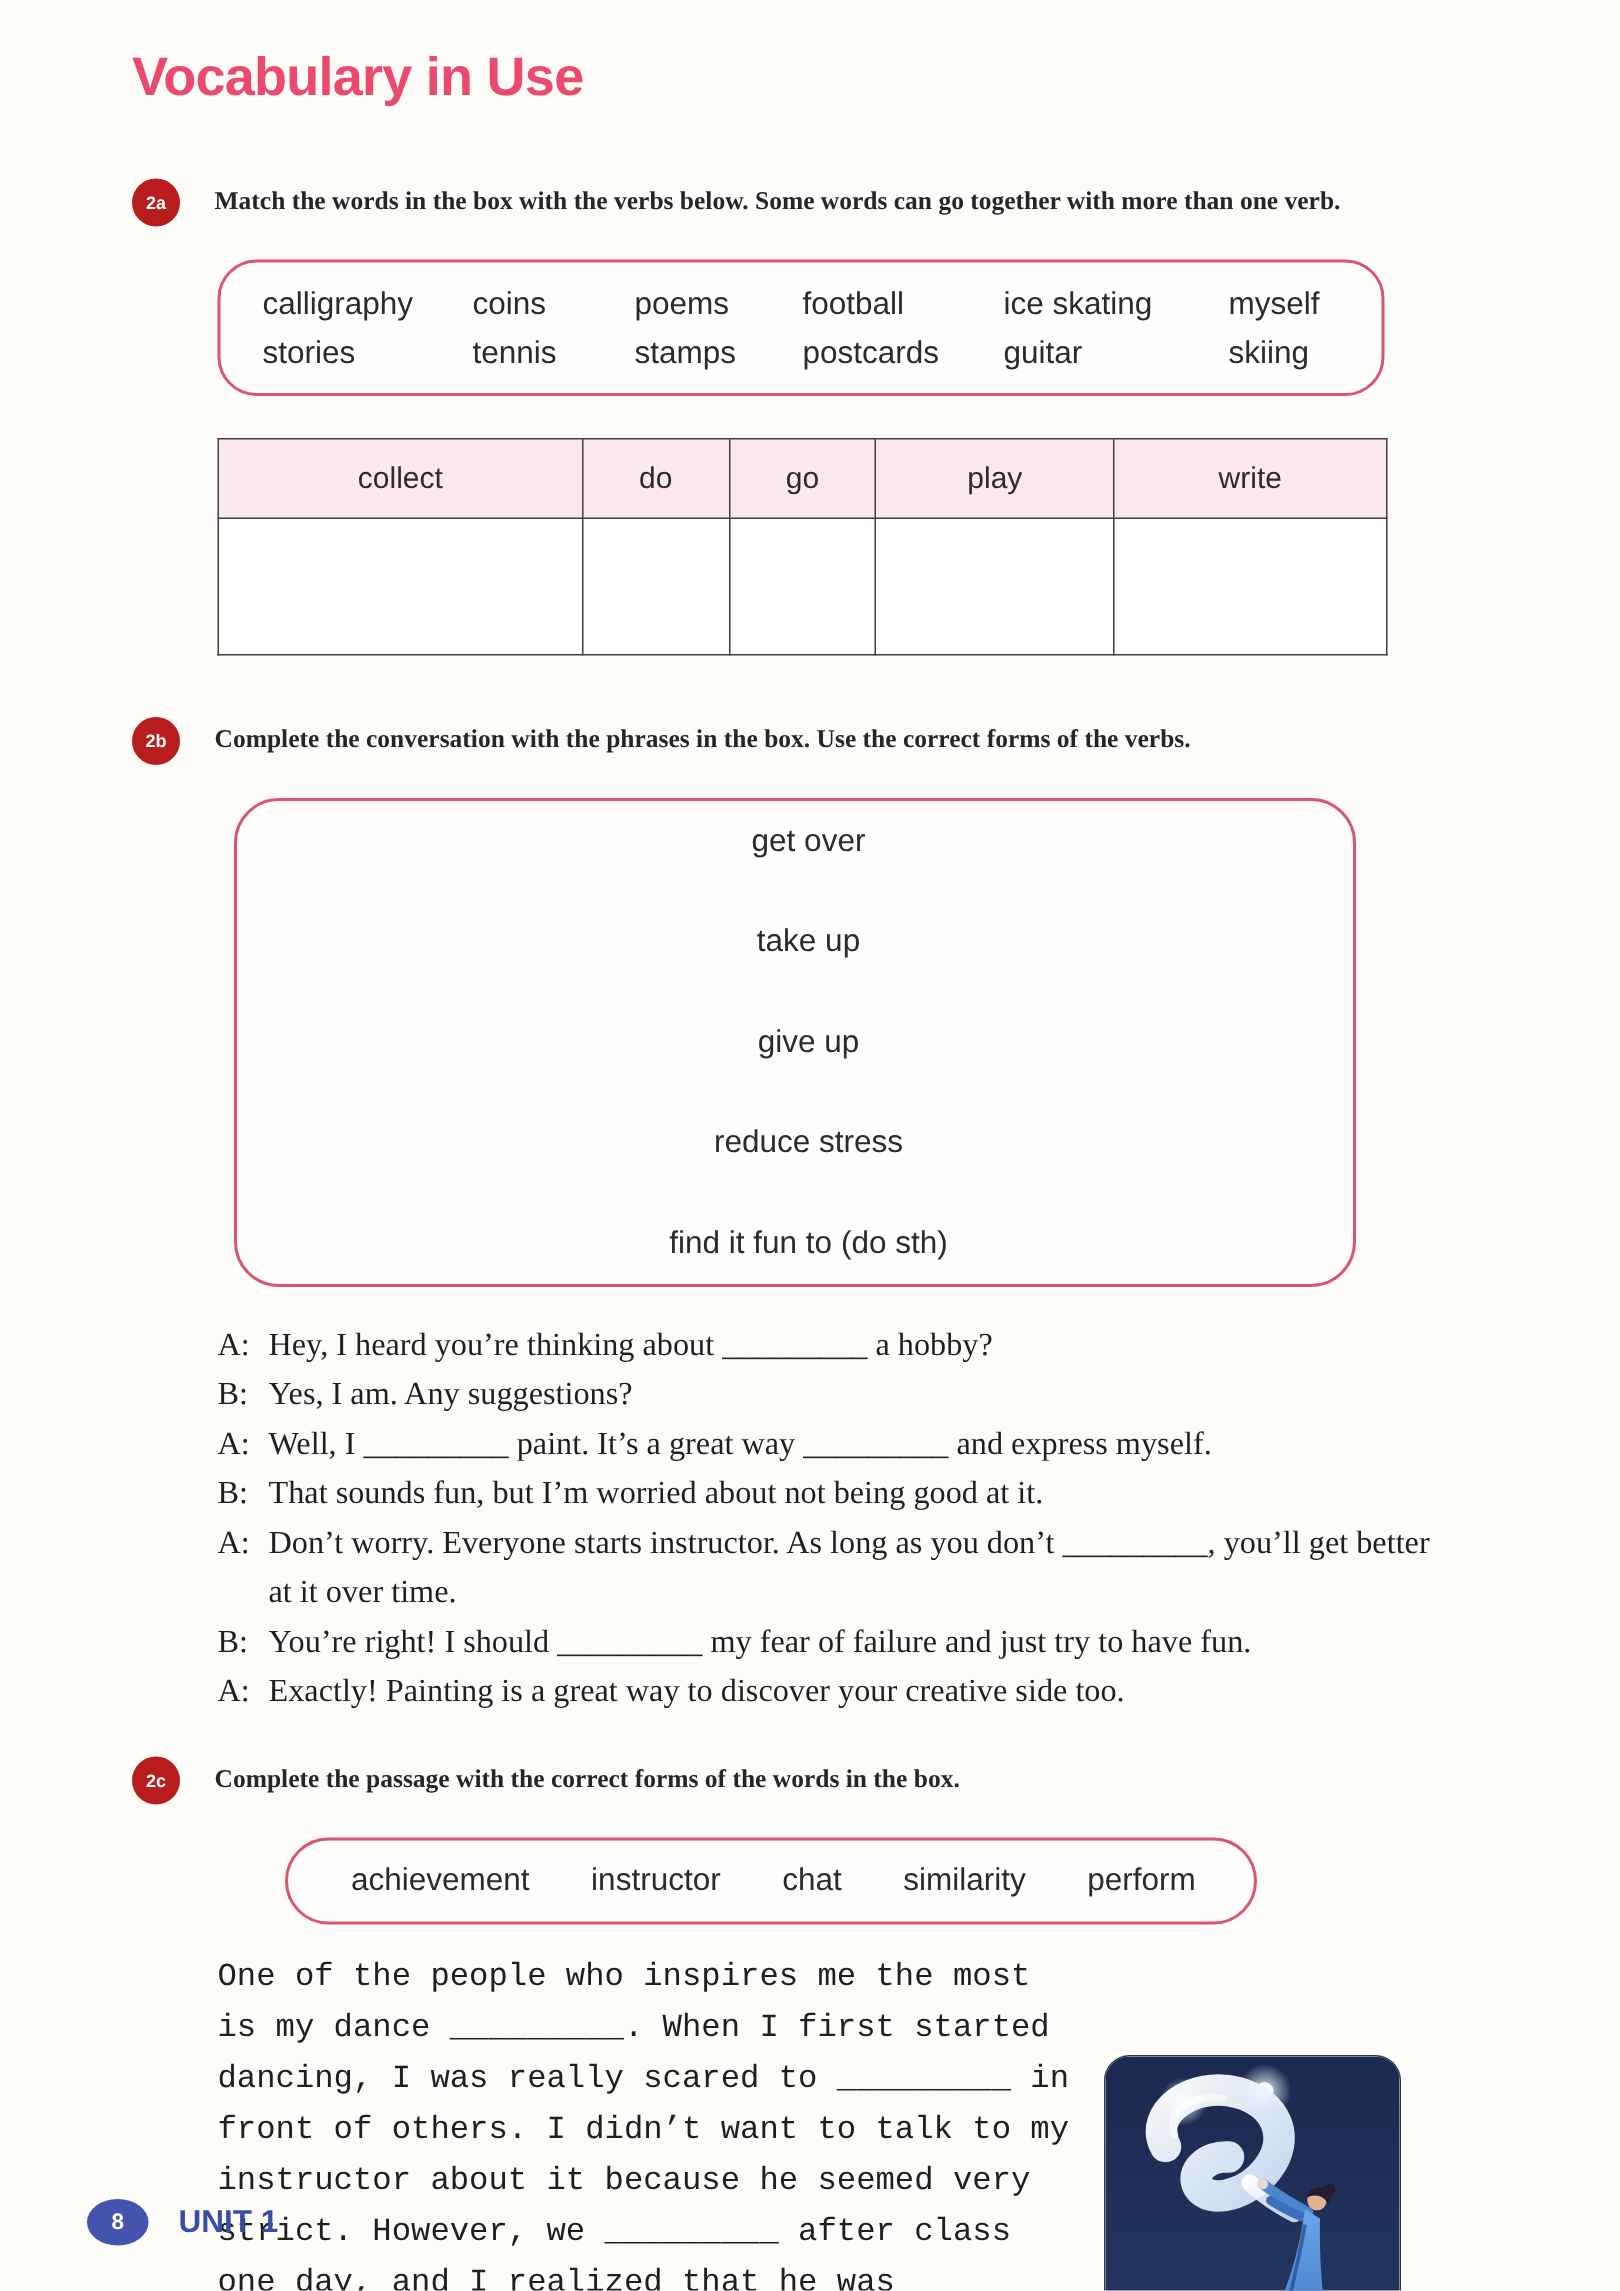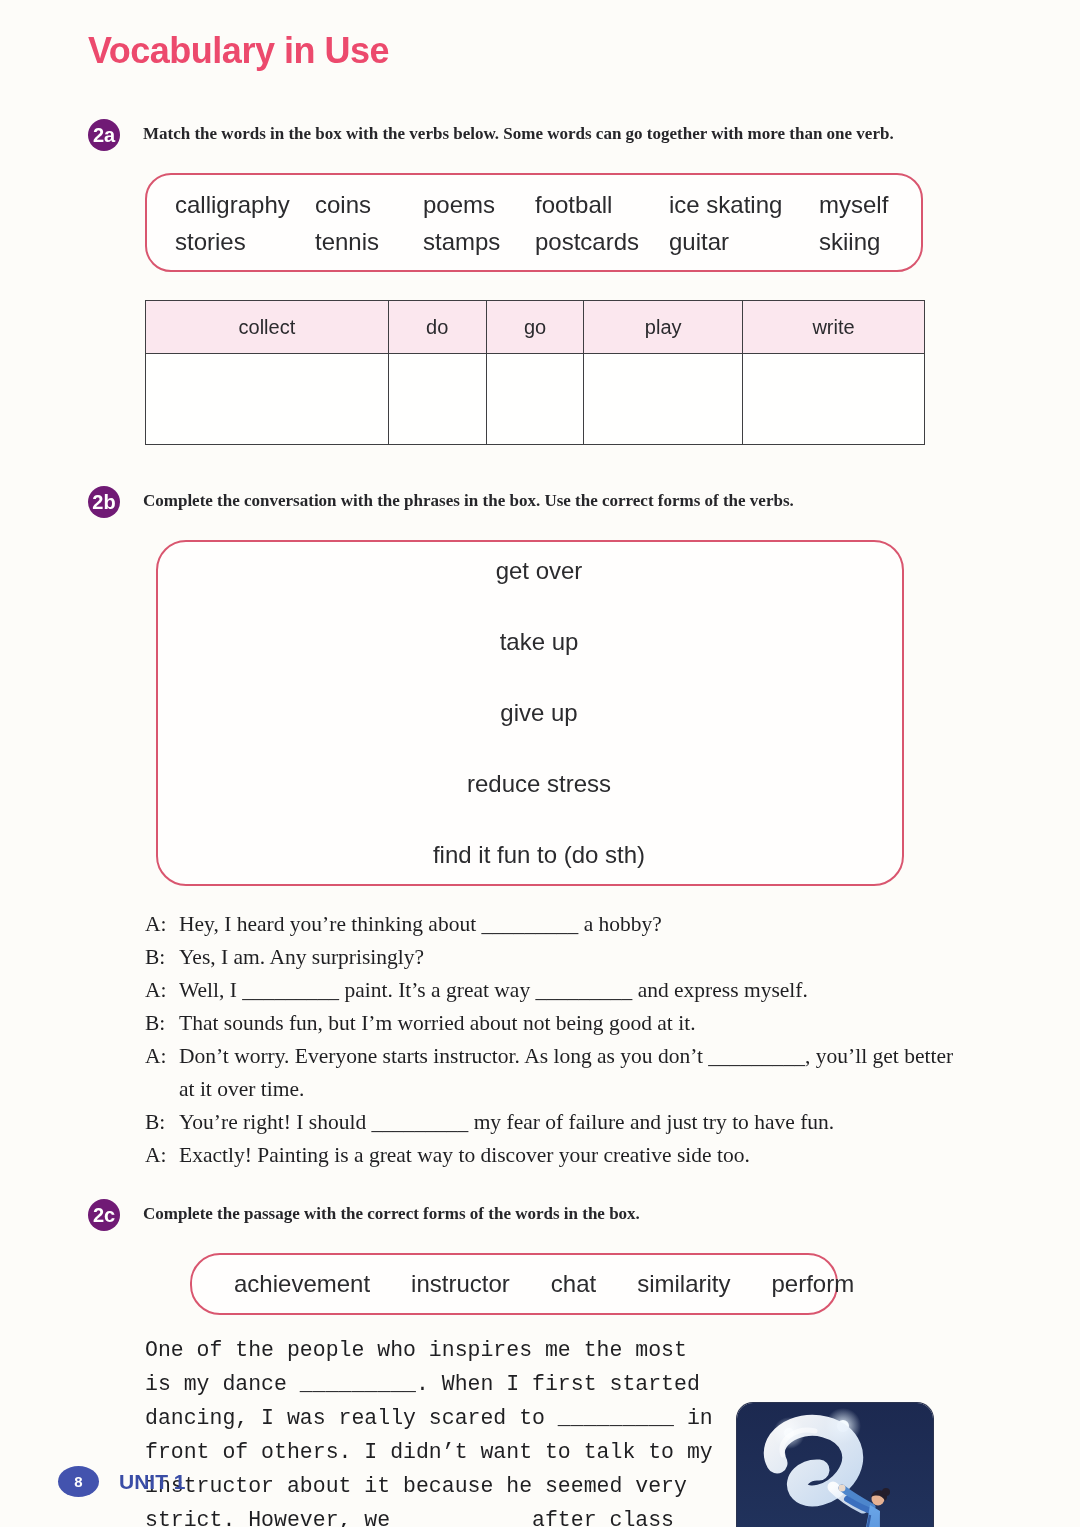--- a/index.html
+++ b/index.html
@@ -22,25 +22,25 @@
     color:#ec4a6d;
     margin-bottom:46px;
   }
 
   
   .sec-head { display:flex; align-items:flex-start; margin-bottom:22px; }
   .badge {
     flex:0 0 auto;
     width:32px; height:32px;
     border-radius:50%;
-    background:#701a75;
+    background:#b91c1c;
     color:#ffffff;
     font-family:"Liberation Sans", sans-serif;
     font-weight:bold;
-    font-size:20px;
+    font-size:12px;
     display:flex; align-items:center; justify-content:center;
     margin-top:1px;
   }
   .instr {
     margin-left:23px;
     font-weight:bold;
     font-size:17px;
     line-height:31px;
     width:800px;
     color:#26262a;
@@ -74,21 +74,21 @@
     margin:12px 0 18px 102px;
     width:648px;
     border-radius:30px;
     padding:15px 10px 15px 42px;
     display:flex;
     gap:41px;
     align-items:center;
   }
   .box-word {
     font-family:"Liberation Sans", sans-serif;
-    font-size:24px;
+    font-size:21px;
     color:#2b2b2e;
     white-space:nowrap;
   }
 
   
   .verb-table {
     margin:6px 0 40px 57px;
     width:780px;
     border-collapse:collapse;
   }
@@ -210,21 +210,21 @@
     <span class="box-word">find it fun to (do sth)</span>
   </div>
 
   <div class="dialogue">
     <div class="dlg-row">
       <span class="dlg-speaker">A:</span>
       <span class="dlg-text">Hey, I heard you’re thinking about _________ a hobby?</span>
     </div>
     <div class="dlg-row">
       <span class="dlg-speaker">B:</span>
-      <span class="dlg-text">Yes, I am. Any surprisingly?</span>
+      <span class="dlg-text">Yes, I am. Any suggestions?</span>
     </div>
     <div class="dlg-row">
       <span class="dlg-speaker">A:</span>
       <span class="dlg-text">Well, I _________ paint. It’s a great way _________ and express myself.</span>
     </div>
     <div class="dlg-row">
       <span class="dlg-speaker">B:</span>
       <span class="dlg-text">That sounds fun, but I’m worried about not being good at it.</span>
     </div>
     <div class="dlg-row">

